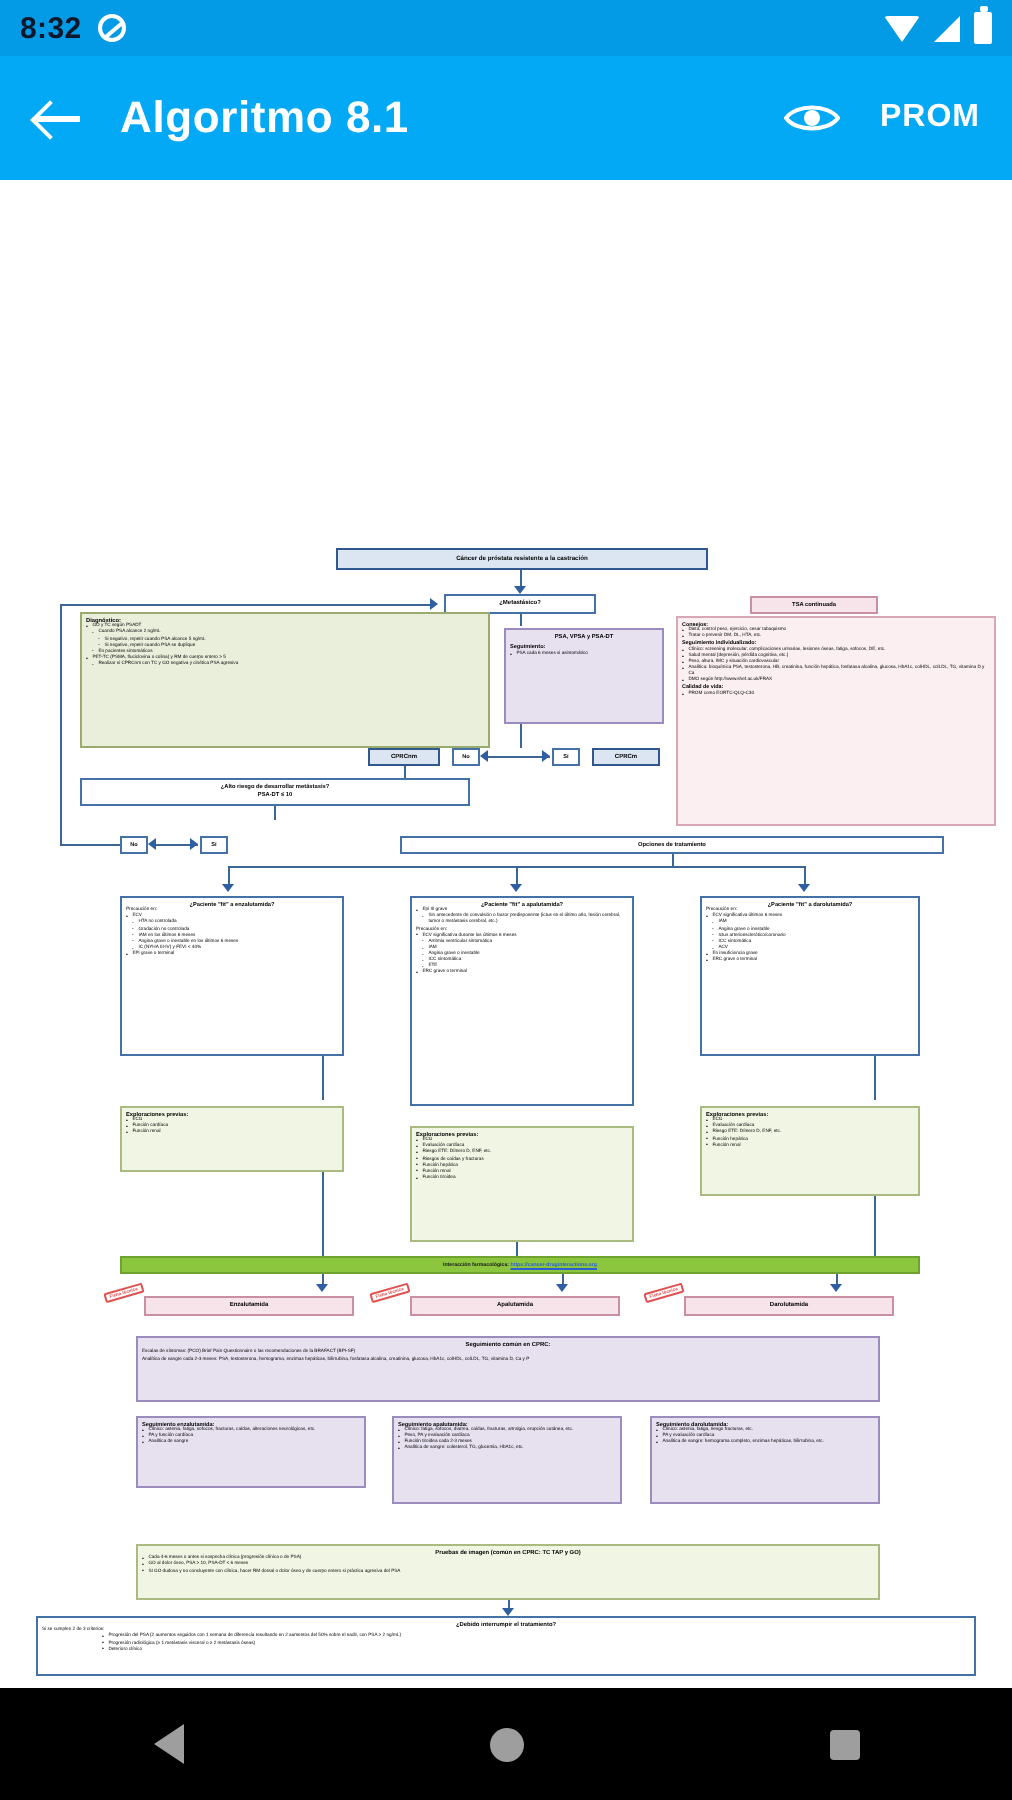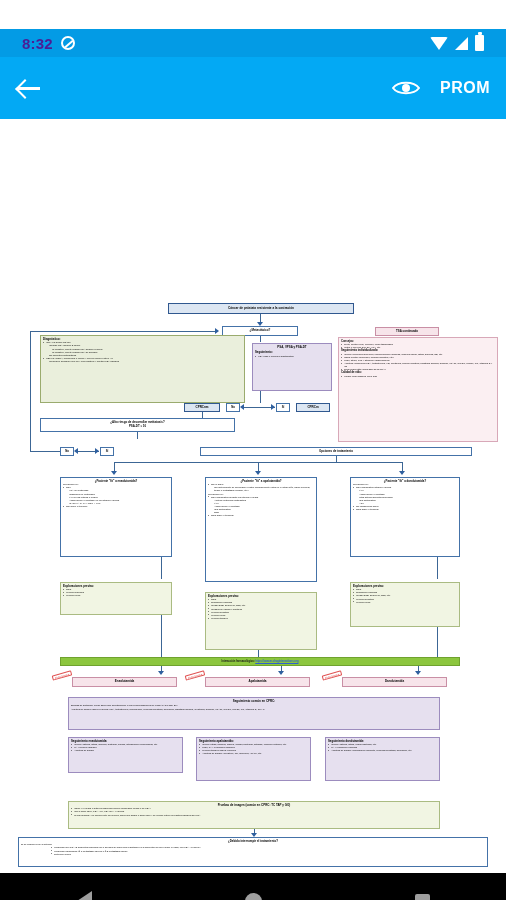--- a/index.html
+++ b/index.html
@@ -6,23 +6,23 @@
   html,body { width:506px; height:900px; }
   body {
     font-family: "Liberation Sans", sans-serif;
     background:#ffffff;
     overflow:hidden;
     position:relative;
   }
 
   
   .statusbar{
-    height:28px; background:#039BE5; color:#4c1d95;
-    display:flex; align-items:center; padding:0 22px;
-    font-size:15px; font-weight:bold; letter-spacing:.2px;margin-top:29px;
+    height:28px; background:#039BE5; color:#0f172a;
+    display:flex; align-items:center; padding:0 10px;
+    font-size:15px; font-weight:bold; letter-spacing:.2px;
   }
   .sb-time{ margin-right:8px; }
   .sb-icon-circ{
     width:14px;height:14px;border:2px solid #fff;border-radius:50%;
     display:inline-block;position:relative;
   }
   .sb-icon-circ::after{
     content:"";position:absolute;left:1px;top:5px;width:10px;height:2px;
     background:#fff;transform:rotate(-40deg);
   }
@@ -144,20 +144,21 @@
   <span class="sb-icon-circ"></span>
   <span class="sb-right">
     <span class="ico-wifi"></span>
     <span class="ico-sig"></span>
     <span class="ico-bat"></span>
   </span>
 </div>
 
 <div class="appbar">
   <span class="back-arrow"></span>
+  <span class="appbar-title">Algoritmo 8.1</span>
   <span class="appbar-actions">
     <span class="eye">
       <svg width="28" height="18" viewBox="0 0 28 18">
         <path d="M1 9 C6 2, 22 2, 27 9 C22 16, 6 16, 1 9 Z" fill="none" stroke="#fff" stroke-width="2"></path>
         <circle cx="14" cy="9" r="4" fill="#fff"></circle>
       </svg>
     </span>
     <span class="info-btn">PROM</span>
   </span>
 </div>

